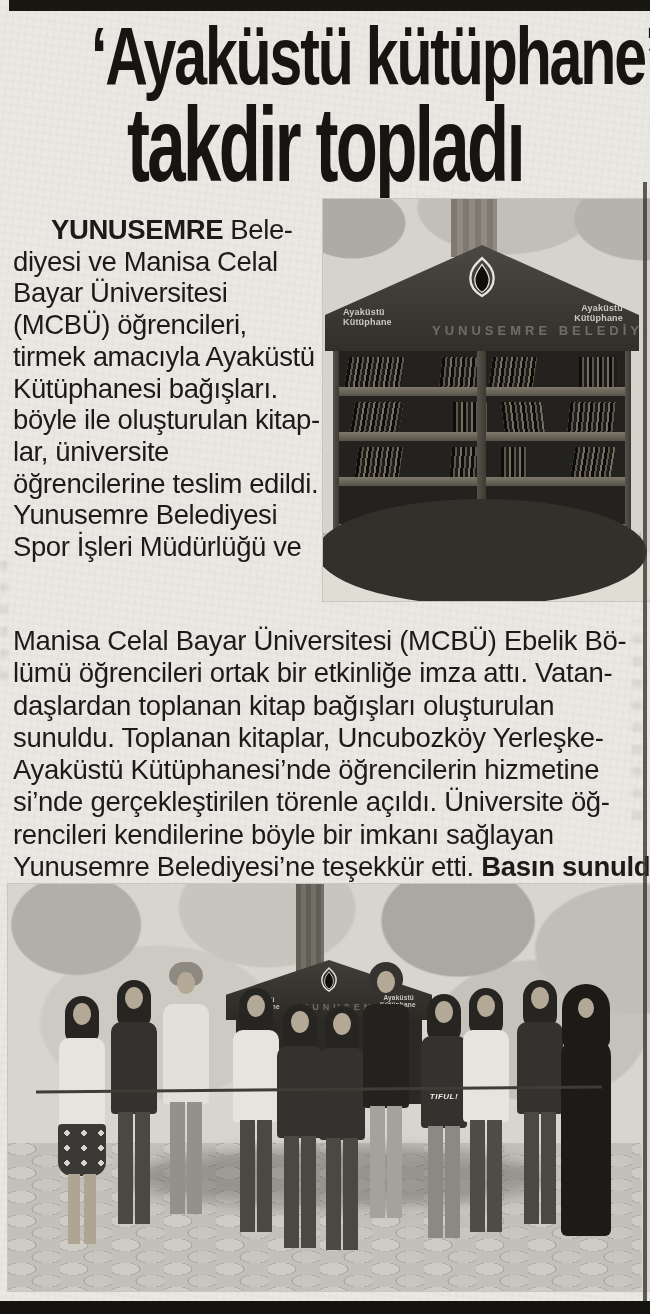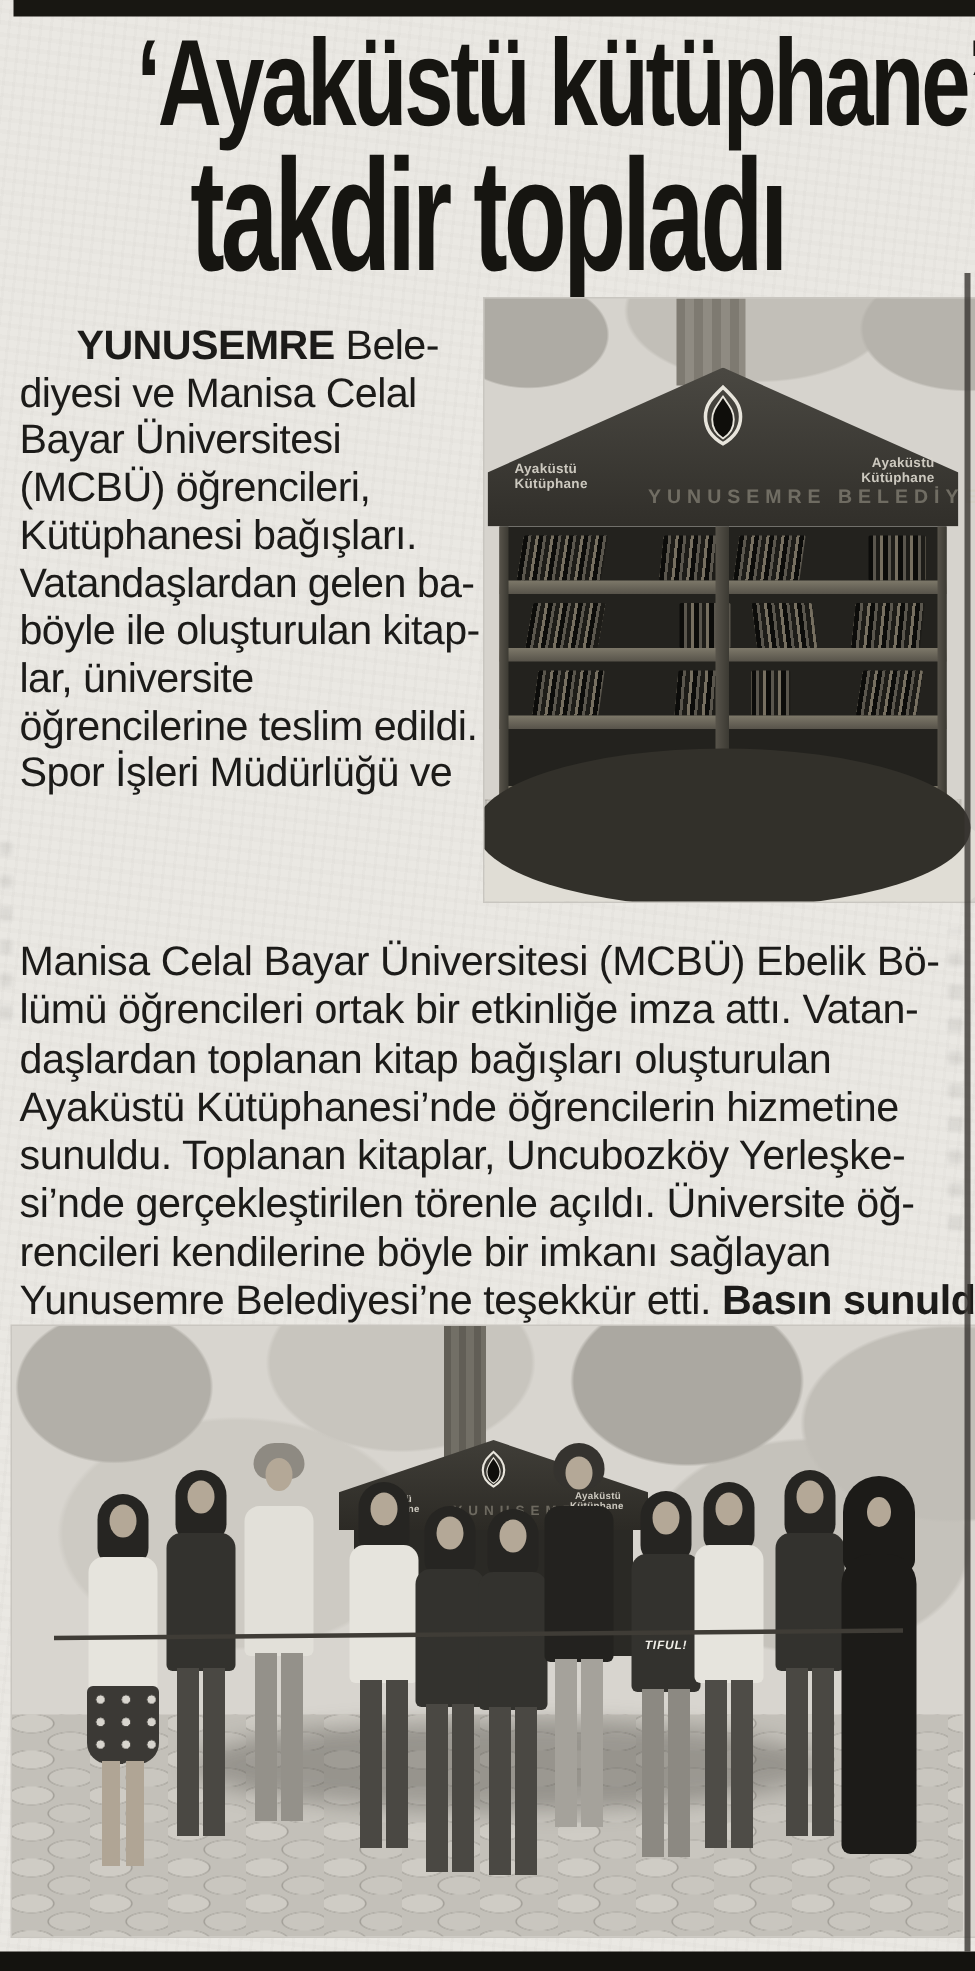--- a/index.html
+++ b/index.html
@@ -112,34 +112,35 @@
   <div class="top-bar"></div>
 
   <div class="headline hl1">‘Ayaküstü kütüphane’</div>
   <div class="headline hl2">takdir topladı</div>
 
   <div class="col">
     <div class="line lead"><span class="b">YUNUSEMRE</span><span> Bele-</span></div>
     <div class="line">diyesi ve Manisa Celal</div>
     <div class="line">Bayar Üniversitesi</div>
     <div class="line">(MCBÜ) öğrencileri,</div>
+    <div class="line">tirmek amacıyla Ayaküstü</div>
     <div class="line">Kütüphanesi bağışları.</div>
-    <div class="line">Vatandaşlardan gelen ba-</div>
     <div class="line">böyle ile oluşturulan kitap-</div>
     <div class="line">lar,  üniversite</div>
     <div class="line">öğrencilerine teslim edildi.</div>
+    <div class="line">Yunusemre Belediyesi</div>
     <div class="line">Spor İşleri Müdürlüğü ve</div>
   </div>
 
   <div class="full">
     <div class="line">Manisa Celal Bayar Üniversitesi (MCBÜ) Ebelik Bö-</div>
     <div class="line">lümü öğrencileri ortak bir etkinliğe imza attı. Vatan-</div>
     <div class="line">daşlardan toplanan kitap bağışları oluşturulan</div>
+    <div class="line">sunuldu. Toplanan kitaplar, Uncubozköy Yerleşke-</div>
     <div class="line">Ayaküstü Kütüphanesi’nde öğrencilerin hizmetine</div>
-    <div class="line">sunuldu. Toplanan kitaplar, Uncubozköy Yerleşke-</div>
     <div class="line">si’nde gerçekleştirilen törenle açıldı. Üniversite öğ-</div>
     <div class="line">rencileri kendilerine böyle bir imkanı sağlayan</div>
     <div class="line"><span>Yunusemre Belediyesi’ne teşekkür etti. </span><span class="b">Basın sunuldu</span></div>
   </div>
 
   <div class="photo photo-top">
     <div class="pt-trunk"></div>
     <div class="pt-roof"></div>
     <svg class="tulip" style="left:141px;top:56px;" width="36" height="44" viewBox="0 0 40 48">
       <path d="M20 3 C13 10 7 15 7 25 C7 35 13 41 20 45 C27 41 33 35 33 25 C33 15 27 10 20 3 Z" fill="none" stroke="#e8e5dc" stroke-width="2.6"></path>

